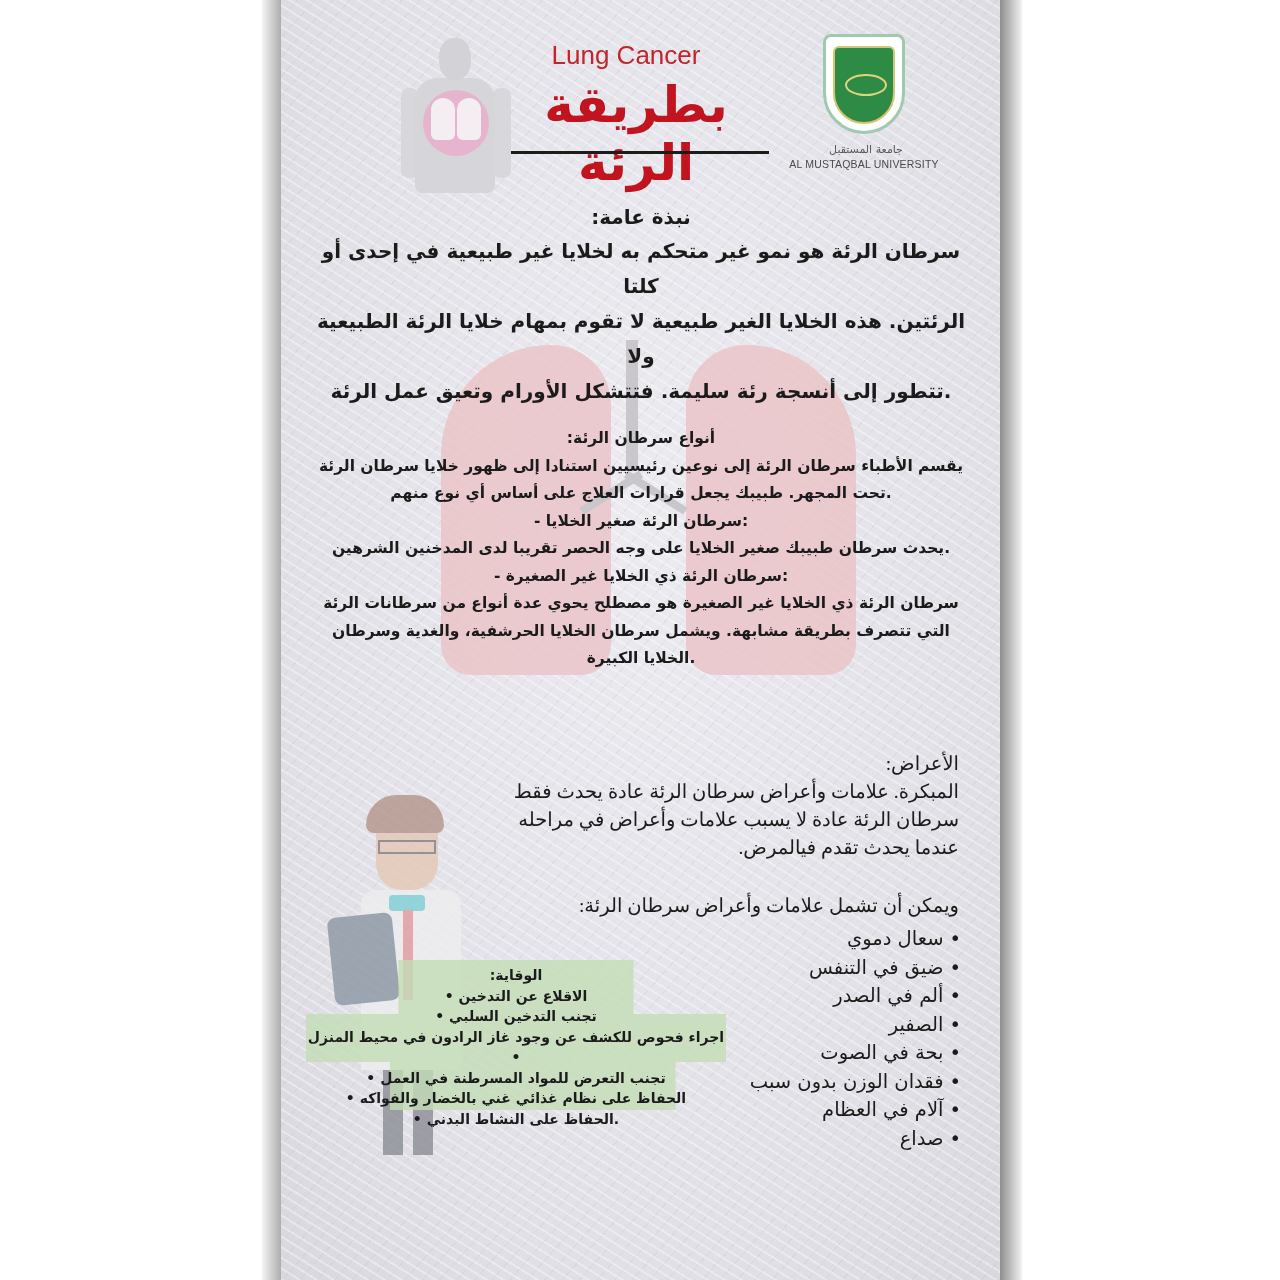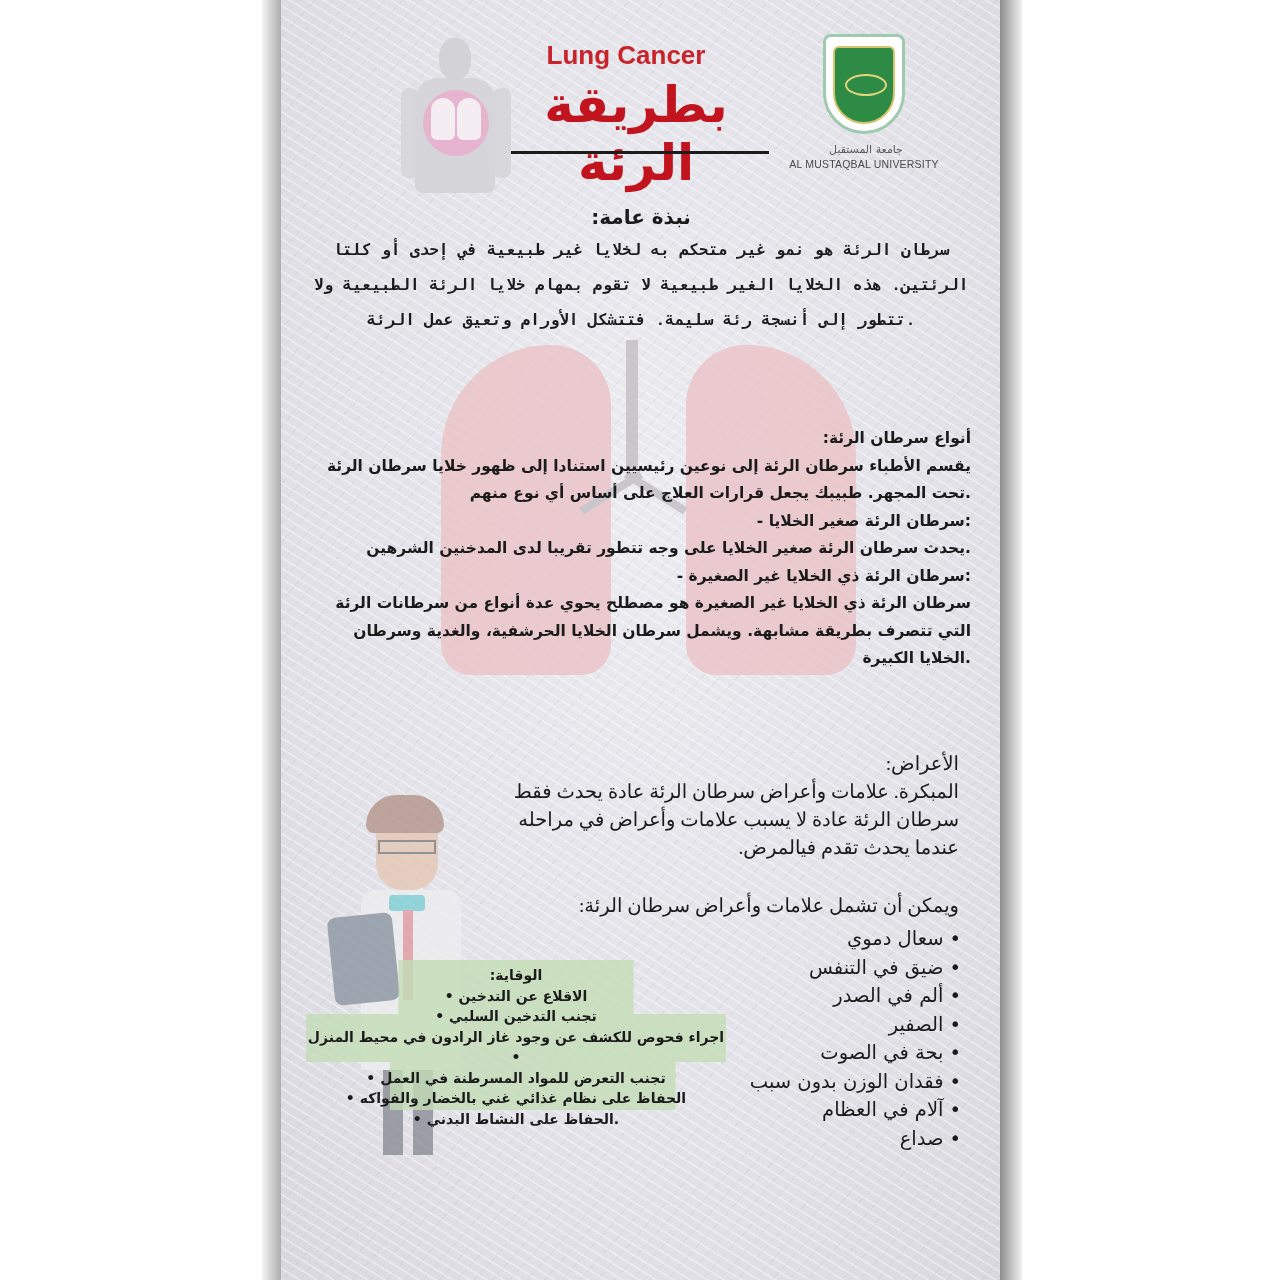--- a/index.html
+++ b/index.html
@@ -36,44 +36,44 @@
     .body-figure { position: absolute; left: 120px; top: 38px; width: 110px; height: 155px; }
     .fig-head { position: absolute; left: 38px; top: 0; width: 32px; height: 42px; background: #d3d2d6; border-radius: 45%; }
     .fig-torso { position: absolute; left: 14px; top: 40px; width: 80px; height: 115px; background: #d6d5d9; border-radius: 22px 22px 8px 8px; }
     .fig-arm-l { position: absolute; left: 0; top: 50px; width: 18px; height: 90px; background: #d8d7db; border-radius: 8px; }
     .fig-arm-r { position: absolute; left: 92px; top: 50px; width: 18px; height: 90px; background: #d8d7db; border-radius: 8px; }
     .fig-chest { position: absolute; left: 22px; top: 52px; width: 66px; height: 66px; border-radius: 50%; background: #e6b4cf; }
     .fig-lung { position: absolute; top: 60px; width: 24px; height: 42px; background: #f4eef2; border-radius: 12px 12px 6px 6px; }
 
     .title-en {
       position: absolute; left: 255px; top: 40px; width: 180px; text-align: center;
-      color: #c8232a; font-family: "Liberation Sans", sans-serif; font-size: 26px; font-weight: 700;
+      color: #c8232a; font-family: "Liberation Sans", sans-serif; font-size: 26px; font-weight: 400;
     }
     .title-ar {
       position: absolute; left: 225px; top: 76px; width: 260px; text-align: center;
       color: #c1141e; font-family: "DejaVu Sans", sans-serif; font-size: 50px; font-weight: bold;
       direction: rtl;
     }
     .title-rule { position: absolute; left: 230px; top: 151px; width: 258px; height: 3px; background: #1c1c1c; }
 
     .logo { position: absolute; left: 542px; top: 34px; width: 82px; height: 100px; }
     .logo-outer { position: absolute; left: 0; top: 0; width: 82px; height: 100px; background: #ffffff; border: 3px solid #9fcab0; border-radius: 8px 8px 41px 41px; box-sizing: border-box; }
     .logo-inner { position: absolute; left: 10px; top: 12px; width: 62px; height: 78px; background: #2e8b46; border: 2px solid #d8c470; border-radius: 6px 6px 31px 31px; box-sizing: border-box; }
     .logo-atom { position: absolute; left: 22px; top: 40px; width: 38px; height: 18px; border: 2px solid #e2d47a; border-radius: 50%; }
     .logo-ar { position: absolute; left: 510px; top: 143px; width: 150px; text-align: center; font-size: 11px; color: #5a5a5a; direction: rtl; letter-spacing: 3px; }
     .logo-en { position: absolute; left: 508px; top: 158px; width: 150px; text-align: center; font-family: "Liberation Sans", sans-serif; font-size: 10.5px; color: #4a4a4a; letter-spacing: 0.2px; }
 
     .ar { direction: rtl; color: #1b1b1b; font-family: "DejaVu Sans", sans-serif; }
 
     .overview { position: absolute; left: 30px; top: 200px; width: 660px; text-align: center; }
     .overview .heading { font-size: 20px; font-weight: bold; line-height: 34px; }
-    .overview .para { font-size: 16px; font-weight: bold; line-height: 35px; font-family: Liberation Mono, monospace; }
+    .overview .para { font-size: 20px; font-weight: bold; line-height: 35px; }
 
     .types { position: absolute; left: 30px; top: 425px; width: 660px; text-align: center; }
-    .types .line { font-size: 15.5px; font-weight: bold; line-height: 27.5px; text-align: right; }
+    .types .line { font-size: 15.5px; font-weight: bold; line-height: 27.5px; }
 
     .symptoms { position: absolute; left: 200px; top: 750px; width: 478px; text-align: right; font-family: Liberation Serif, serif; }
     .symptoms .line { font-size: 19.5px; line-height: 28px; }
     .symptoms .gap { height: 30px; }
 
     .symptom-list { position: absolute; left: 420px; top: 925px; width: 260px; text-align: right; list-style: none; margin: 0; padding: 0; }
     .symptom-list li { font-size: 19.5px; line-height: 28.5px; }
     .bullet { display: inline-block; margin-left: 6px; }
 
     
@@ -137,21 +137,21 @@
     <div class="para">سرطان الرئة هو نمو غير متحكم به لخلايا غير طبيعية في إحدى أو كلتا</div>
     <div class="para">الرئتين. هذه الخلايا الغير طبيعية لا تقوم بمهام خلايا الرئة الطبيعية ولا</div>
     <div class="para">.تتطور إلى أنسجة رئة سليمة. فتتشكل الأورام وتعيق عمل الرئة</div>
   </div>
 
   <div class="types ar">
     <div class="line">أنواع سرطان الرئة:</div>
     <div class="line">يقسم الأطباء سرطان الرئة إلى نوعين رئيسيين استنادا إلى ظهور خلايا سرطان الرئة</div>
     <div class="line">.تحت المجهر. طبيبك يجعل قرارات العلاج على أساس أي نوع منهم</div>
     <div class="line">:سرطان الرئة صغير الخلايا -</div>
-    <div class="line">.يحدث سرطان الرئة صغير الخلايا على وجه تتطور تقريبا لدى المدخنين الشرهين</div>
+    <div class="line">.يحدث سرطان طبيبك صغير الخلايا على وجه الحصر تقريبا لدى المدخنين الشرهين</div>
     <div class="line">:سرطان الرئة ذي الخلايا غير الصغيرة -</div>
     <div class="line">سرطان الرئة ذي الخلايا غير الصغيرة هو مصطلح يحوي عدة أنواع من سرطانات الرئة</div>
     <div class="line">التي تتصرف بطريقة مشابهة. ويشمل سرطان الخلايا الحرشفية، والغدية وسرطان</div>
     <div class="line">.الخلايا الكبيرة</div>
   </div>
 
   <div class="symptoms ar">
     <div class="line">الأعراض:</div>
     <div class="line">المبكرة. علامات وأعراض سرطان الرئة عادة يحدث فقط</div>
     <div class="line">سرطان الرئة عادة لا يسبب علامات وأعراض في مراحله</div>

